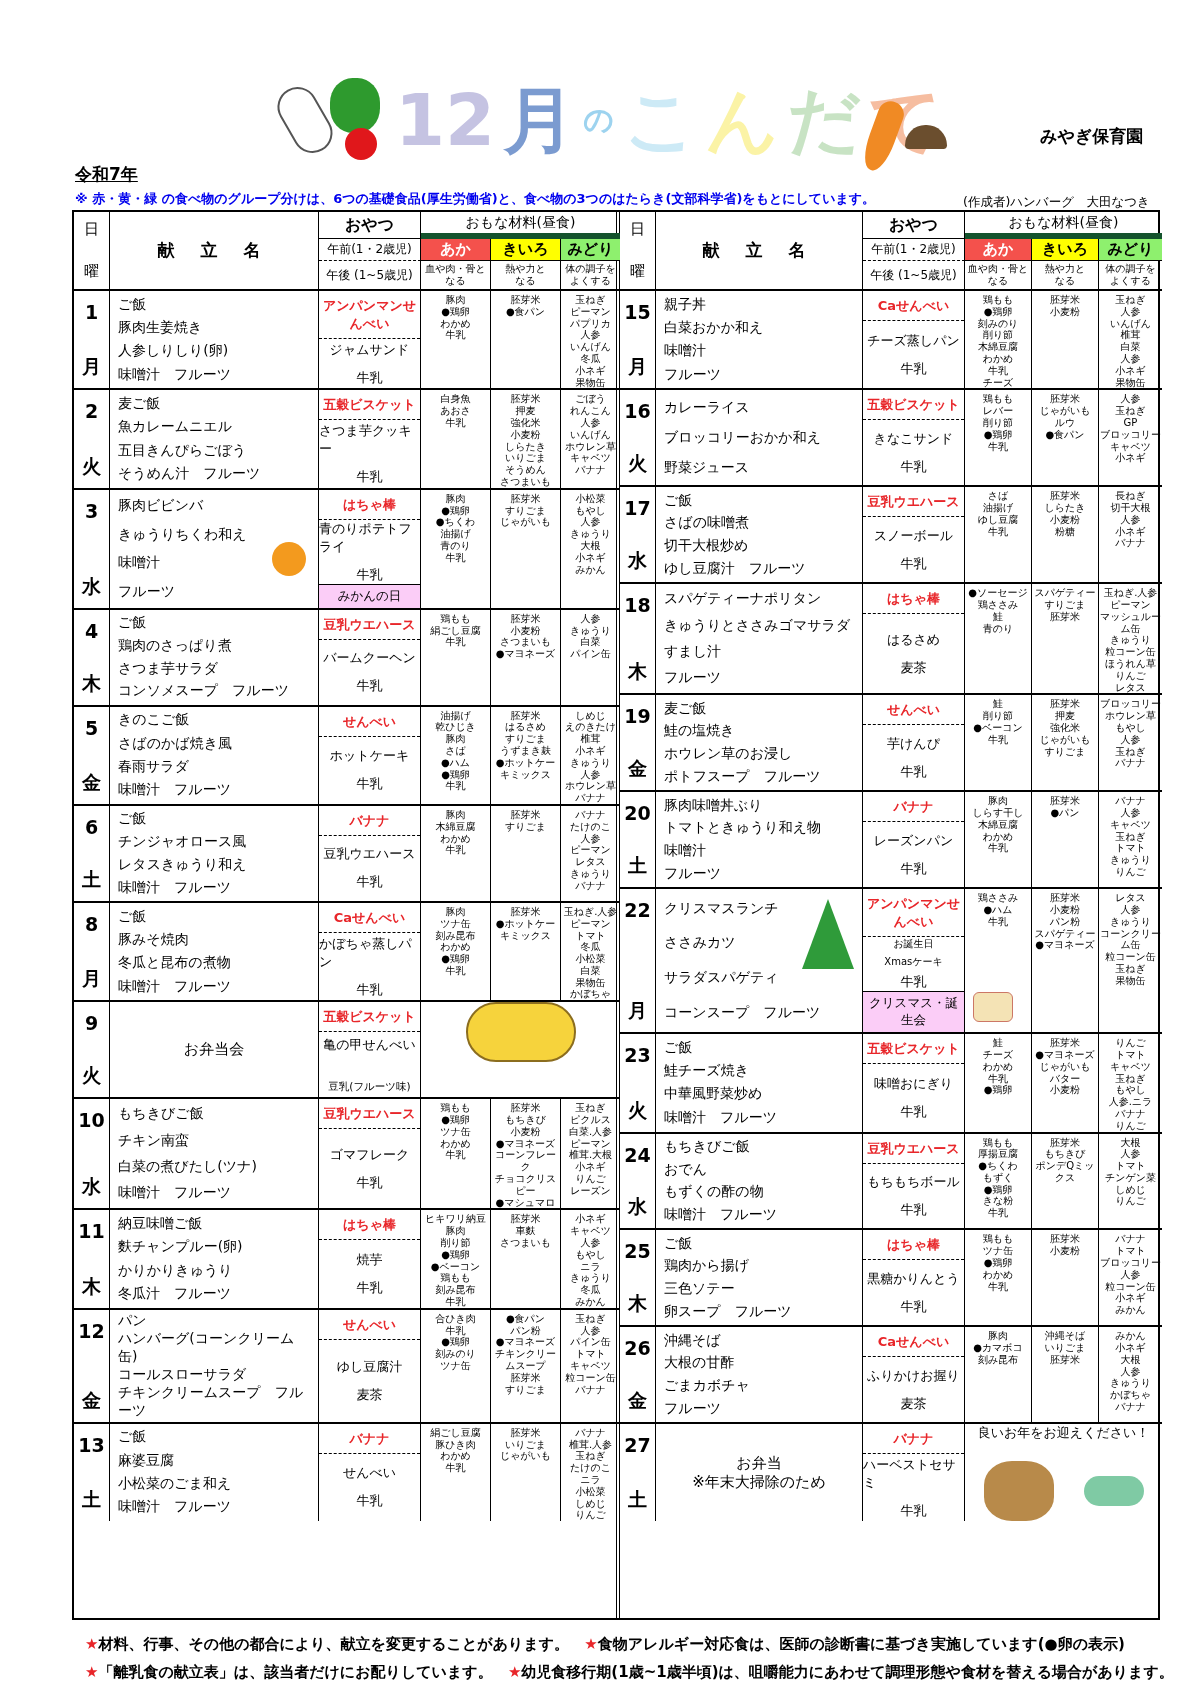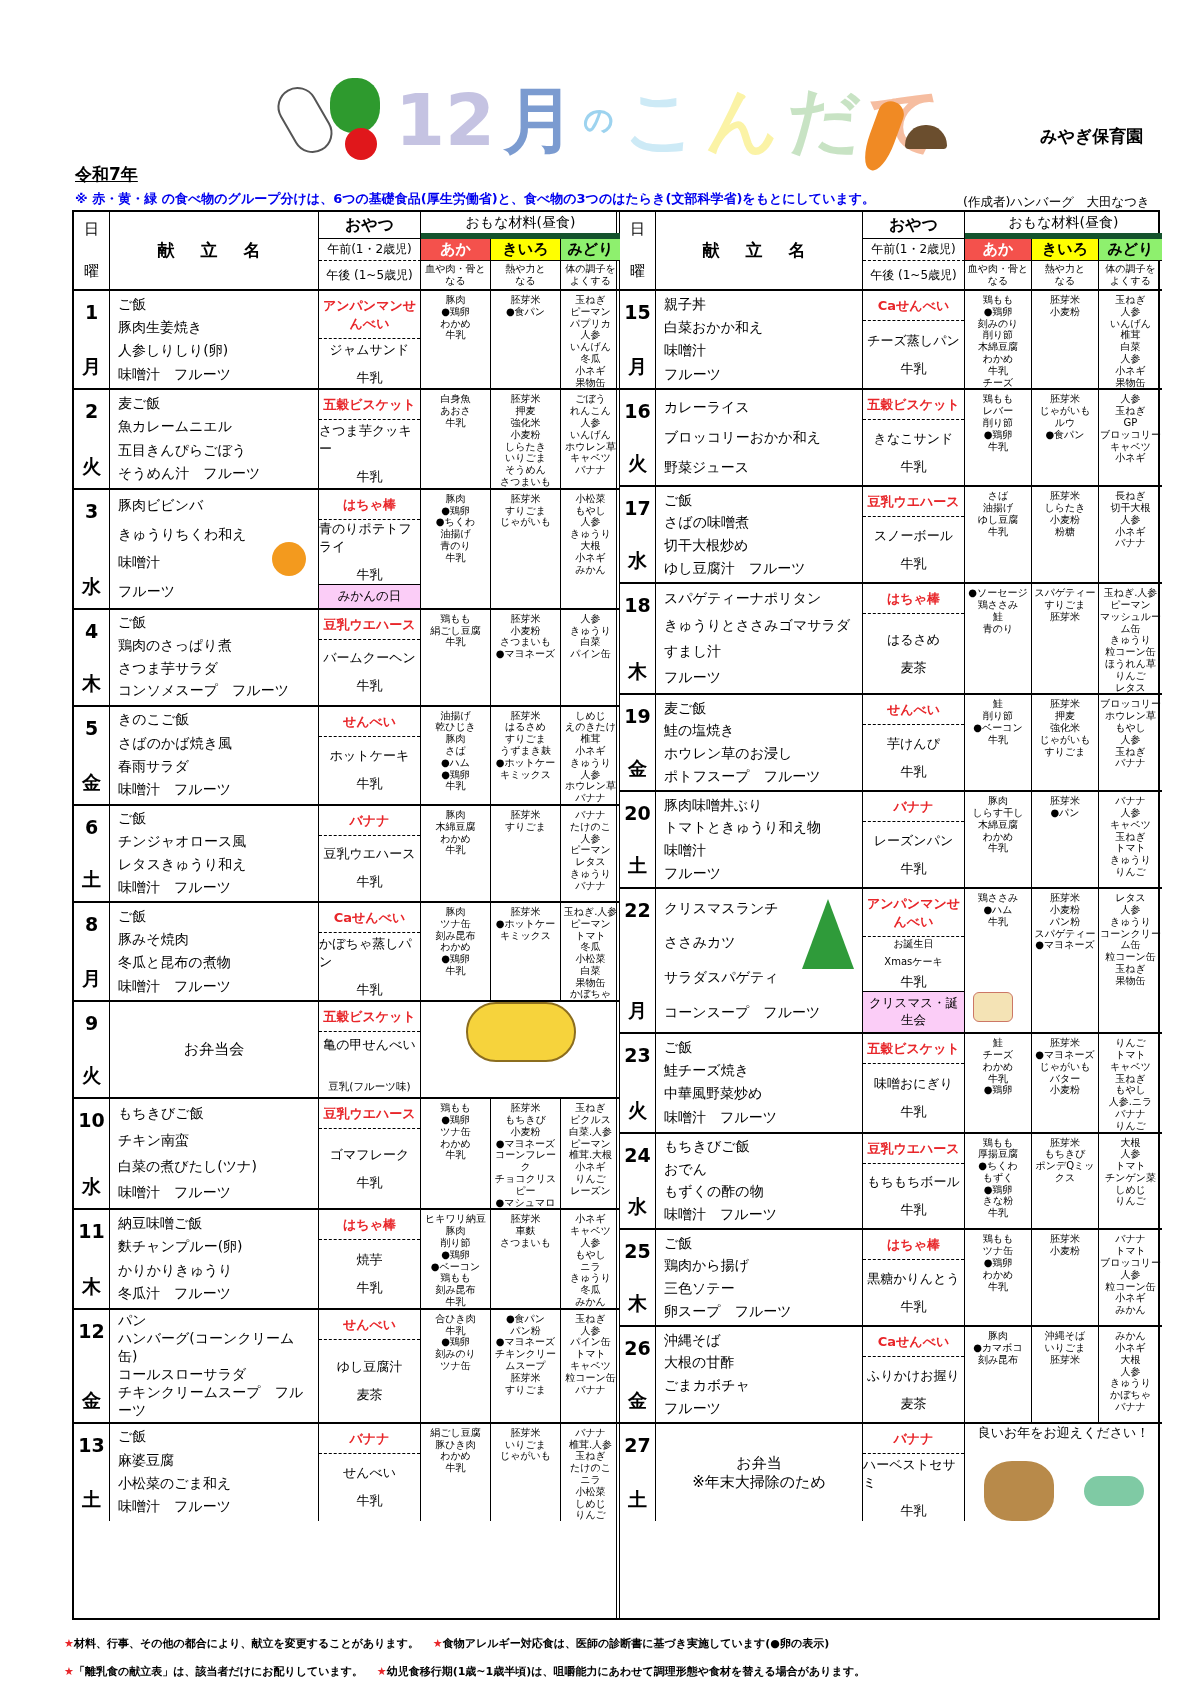--- a/index.html
+++ b/index.html
@@ -30,21 +30,21 @@
   .row-day .wd { font-size: 19px; }
   .row-menu { padding: 2px 8px; display: flex; flex-direction: column; justify-content: space-around; font-size: 14px; border-right: 1px solid #000; border-bottom: 2px solid #000; position: relative; }
   .row-menu.center { align-items: center; justify-content: center; text-align: center; font-size: 15px; }
   .row-snack { display: flex; flex-direction: column; border-right: 1px solid #000; border-bottom: 2px solid #000; }
   .snack-am { color: #e8262a; font-weight: bold; font-size: 13px; text-align: center; padding: 6px 0 5px; border-bottom: 1.5px dashed #000; }
   .snack-pm { flex: 1; display: flex; flex-direction: column; align-items: center; justify-content: center; font-size: 13px; gap: 10px; }
   .snack-event { background: #fbcdf7; text-align: center; font-size: 12.5px; padding: 3px 0; border-top: 1.5px solid #000; }
   .ing { font-size: 10px; text-align: center; line-height: 1.18; padding-top: 3px; border-right: 1px solid #000; border-bottom: 2px solid #000; white-space: pre-line; }
   .ing:last-child { border-right: none; }
   .wide { grid-column: span 3; display: flex; align-items: center; justify-content: space-between; border-bottom: 2px solid #000; flex-direction: column; }
-  .footer { position: absolute; left: 64px; top: 1630px; font-size: 11px; font-weight: bold; line-height: 28px; }
+  .footer { position: absolute; left: 85px; top: 1630px; font-size: 15px; font-weight: bold; line-height: 28px; }
   .star { color: #e8262a; }
   .deco { position: absolute; }
 </style>
 </head>
 <body>
 
 <div class="header">
 
   <div class="deco" style="left:285px;top:85px;width:40px;height:70px;background:#fff;border:2px solid #555;border-radius:20px;transform:rotate(-30deg);"></div>
   <div class="deco" style="left:330px;top:78px;width:50px;height:55px;background:#2e9a2e;border-radius:45%;"></div>

